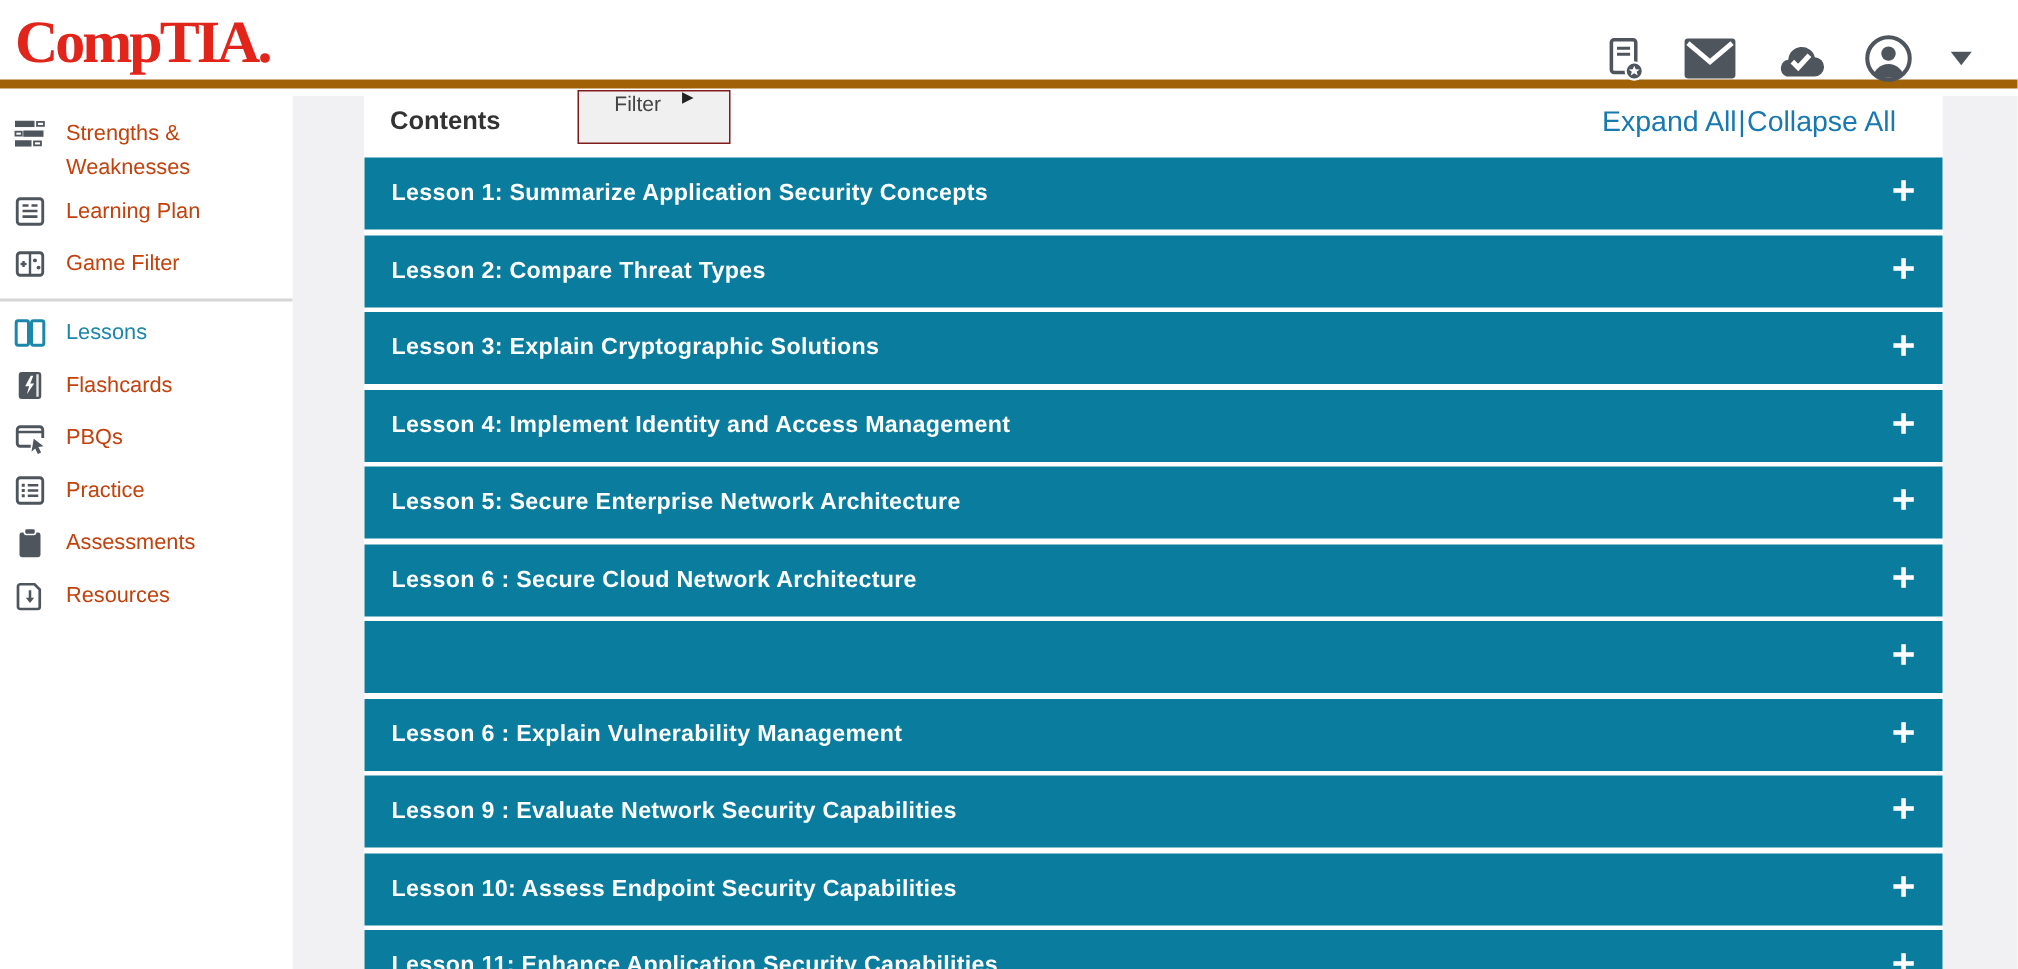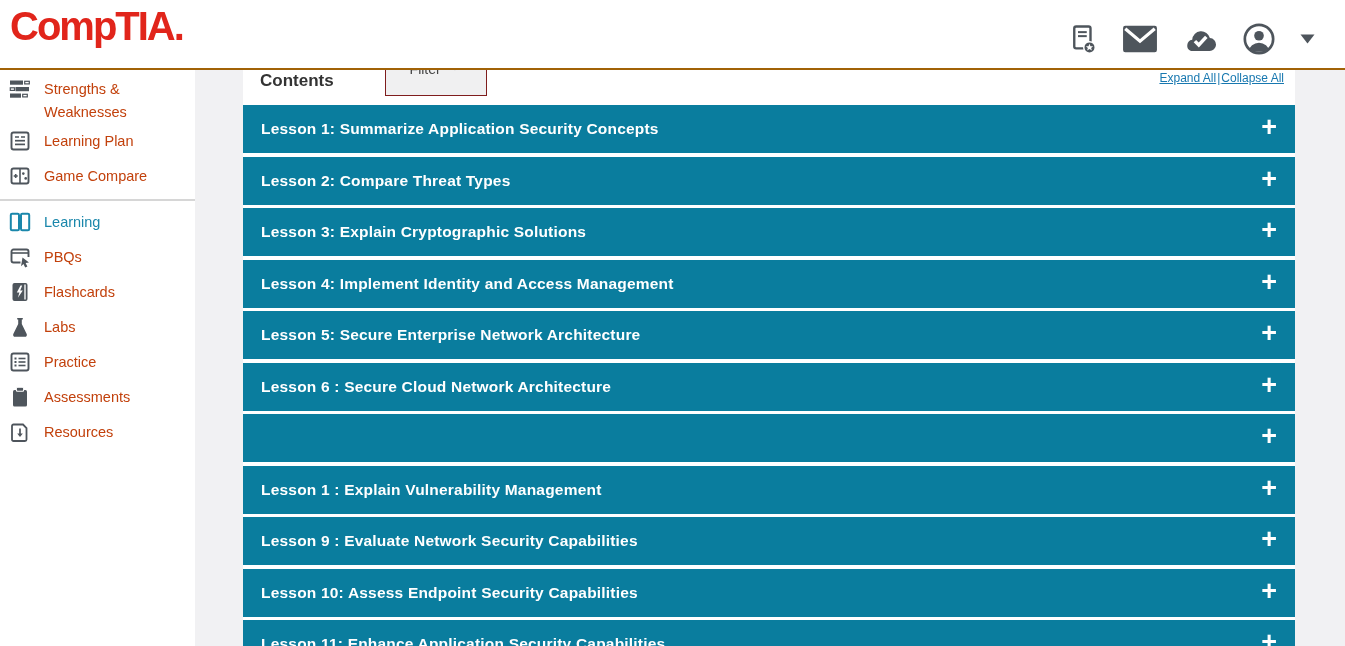--- a/index.html
+++ b/index.html
@@ -1,21 +1,21 @@
 <!DOCTYPE html>
 <html style="--accent-teal: #0a7d9e; --accent-teal-light: #1a87ab; --link-blue: #1878b0; --logo-red: #e1251b; --icon-gray: #4e555c;"><head>
 <meta charset="utf-8">
 <style>
   * { margin:0; padding:0; box-sizing:border-box; }
   html,body { width:1345px; height:646px; overflow:hidden; background:#fff;
     font-family:"Liberation Sans", sans-serif; }
 
   
-  .header { position:absolute; top:0; left:0; width:1345px; height:70px;
-    background:#fff; border-bottom:2px solid #a16207; z-index:5; }
+  .header { position:absolute; top:0; left:0; width:1345px; height:59px;
+    background:#fff; border-bottom:6px solid #a16207; z-index:5;font-family:Liberation Serif, serif; }
   .logo { position:absolute; left:10px; top:4px; font-size:40px; font-weight:bold;
     color:var(--logo-red,#e1251b); letter-spacing:-2px; cursor:pointer; }
   .hicons { position:absolute; right:30px; top:22px; display:flex; align-items:center;
     gap:24px; color:var(--icon-gray,#4e555c); }
   .hicons .hicon { display:flex; align-items:center; cursor:pointer; }
 
   
   .sidebar { position:absolute; top:64px; left:0; width:195px; height:582px;
     background:#fff; padding-top:8px; z-index:2; }
   .side-item { display:flex; align-items:flex-start; min-height:35px; padding:5px 6px 0 8px;
@@ -37,22 +37,22 @@
   .content { position:absolute; top:62px; left:243px; width:1052px; height:584px;
     background:#fff; }
   .content-head { position:relative; height:43px; }
   .page-title { position:absolute; left:17px; top:9px; font-size:17px; font-weight:bold;
     color:#333; }
   .filter-btn { position:absolute; left:142px; top:-2px; width:102px; height:36px;
     background:#f0f0f1; border:1px solid #7f1d1d; display:flex; align-items:flex-start;
     justify-content:center; gap:14px; font-size:14px; color:#444; cursor:pointer;
     font-family:"Liberation Sans", sans-serif; }
   .filter-arrow { font-size:10px; color:#222; line-height:1; }
-  .expand-links { position:absolute; right:11px; top:9px; font-size:12px;
-    color:var(--link-blue,#1878b0);text-decoration:underline; }
+  .expand-links { position:absolute; right:31px; top:9px; font-size:19px;
+    color:var(--link-blue,#1878b0); }
   .expand-links a { color:var(--link-blue,#1878b0); text-decoration:none; cursor:pointer; }
   .expand-links .sep { margin:0 1px; }
 
   
   .lessons-list { position:relative; }
   .lesson-bar { height:48px; margin-bottom:3.5px; background:var(--accent-teal,#0a7d9e);
     display:flex; align-items:center; padding:0 18px; cursor:pointer; }
   .lesson-title { color:#fff; font-size:15.5px; font-weight:bold; letter-spacing:0.2px; }
   .plus { margin-left:auto; color:#fff; font-size:27px; font-weight:bold; line-height:1;
     cursor:pointer; padding-bottom:3px; }
@@ -136,65 +136,57 @@
     <span class="sicon">
       <svg width="22" height="22" viewBox="0 0 22 22" fill="none">
         <rect x="2.5" y="3.5" width="17" height="15" rx="2" stroke="currentColor" stroke-width="1.9"></rect>
         <line x1="11" y1="3.5" x2="11" y2="18.5" stroke="currentColor" stroke-width="1.6"></line>
         <line x1="6.7" y1="9" x2="6.7" y2="13" stroke="currentColor" stroke-width="1.6"></line>
         <line x1="4.7" y1="11" x2="8.7" y2="11" stroke="currentColor" stroke-width="1.6"></line>
         <circle cx="14.3" cy="8.6" r="1.3" fill="currentColor"></circle>
         <circle cx="16.7" cy="13.4" r="1.3" fill="currentColor"></circle>
       </svg>
     </span>
-    <span class="slabel">Game Compare</span>
+    <span class="slabel">Game Filter</span>
   </div>
 
   <div class="side-divider"></div>
 
   <div class="side-item active">
     <span class="sicon">
       <svg width="22" height="22" viewBox="0 0 22 22" fill="none">
         <rect x="1.8" y="2.8" width="8.2" height="16.4" rx="1.3" stroke="currentColor" stroke-width="2"></rect>
         <rect x="12" y="2.8" width="8.2" height="16.4" rx="1.3" stroke="currentColor" stroke-width="2"></rect>
       </svg>
     </span>
-    <span class="slabel">Learning</span>
-  </div>
-
-  <div class="side-item">
-    <span class="sicon">
-      <svg width="22" height="22" viewBox="0 0 22 22" fill="none">
-        <path d="M19.5,11 V5.5 a2,2 0 0 0 -2,-2 h-13 a2,2 0 0 0 -2,2 v9 a2,2 0 0 0 2,2 h7" stroke="currentColor" stroke-width="1.9"></path>
-        <line x1="2.5" y1="7" x2="19.5" y2="7" stroke="currentColor" stroke-width="1.6"></line>
-        <path d="M13.5,11.5 l6.5,5 -3.4,0.5 1.8,3.6 -2.2,1 -1.7,-3.6 -2.5,2.2 z" fill="currentColor"></path>
-      </svg>
-    </span>
-    <span class="slabel">PBQs</span>
+    <span class="slabel">Lessons</span>
   </div>
 
   <div class="side-item">
     <span class="sicon">
       <svg width="22" height="22" viewBox="0 0 22 22">
         <rect x="3.5" y="2" width="15" height="18" rx="2" fill="currentColor"></rect>
         <rect x="15.2" y="3.5" width="1.6" height="15" fill="#fff" opacity="0.85"></rect>
         <polygon points="11.5,4.5 7.8,11.5 10.4,11.5 8.9,16.8 13.8,9.6 11.2,9.6 13.2,4.5" fill="#fff"></polygon>
       </svg>
     </span>
     <span class="slabel">Flashcards</span>
   </div>
 
   <div class="side-item">
     <span class="sicon">
-      <svg width="22" height="22" viewBox="0 0 22 22">
-        <path d="M8.2,2 h5.6 v1.6 h-1 v4.5 l4.9,10 a1.9,1.9 0 0 1 -1.7,2.7 H6 a1.9,1.9 0 0 1 -1.7,-2.7 l4.9,-10 V3.6 h-1 z" fill="currentColor"></path>
-      </svg>
-    </span>
-    <span class="slabel">Labs</span>
-  </div>
+      <svg width="22" height="22" viewBox="0 0 22 22" fill="none">
+        <path d="M19.5,11 V5.5 a2,2 0 0 0 -2,-2 h-13 a2,2 0 0 0 -2,2 v9 a2,2 0 0 0 2,2 h7" stroke="currentColor" stroke-width="1.9"></path>
+        <line x1="2.5" y1="7" x2="19.5" y2="7" stroke="currentColor" stroke-width="1.6"></line>
+        <path d="M13.5,11.5 l6.5,5 -3.4,0.5 1.8,3.6 -2.2,1 -1.7,-3.6 -2.5,2.2 z" fill="currentColor"></path>
+      </svg>
+    </span>
+    <span class="slabel">PBQs</span>
+  </div>
+
 
   <div class="side-item">
     <span class="sicon">
       <svg width="22" height="22" viewBox="0 0 22 22" fill="none">
         <rect x="2.5" y="2.5" width="17" height="17" rx="2" stroke="currentColor" stroke-width="1.9"></rect>
         <rect x="5.5" y="6.5" width="2" height="2" fill="currentColor"></rect>
         <rect x="5.5" y="10" width="2" height="2" fill="currentColor"></rect>
         <rect x="5.5" y="13.5" width="2" height="2" fill="currentColor"></rect>
         <line x1="9.5" y1="7.5" x2="16.5" y2="7.5" stroke="currentColor" stroke-width="1.6"></line>
         <line x1="9.5" y1="11" x2="16.5" y2="11" stroke="currentColor" stroke-width="1.6"></line>
@@ -264,21 +256,21 @@
       <span class="plus">+</span>
     </div>
     <div class="lesson-bar">
       <span class="lesson-title">Lesson 6 : Secure Cloud Network Architecture</span>
       <span class="plus">+</span>
     </div>
     <div class="lesson-bar">
       <span class="plus">+</span>
     </div>
     <div class="lesson-bar">
-      <span class="lesson-title">Lesson 1 : Explain Vulnerability Management</span>
+      <span class="lesson-title">Lesson 6 : Explain Vulnerability Management</span>
       <span class="plus">+</span>
     </div>
     <div class="lesson-bar">
       <span class="lesson-title">Lesson 9 : Evaluate Network Security Capabilities</span>
       <span class="plus">+</span>
     </div>
     <div class="lesson-bar">
       <span class="lesson-title">Lesson 10: Assess Endpoint Security Capabilities</span>
       <span class="plus">+</span>
     </div>

